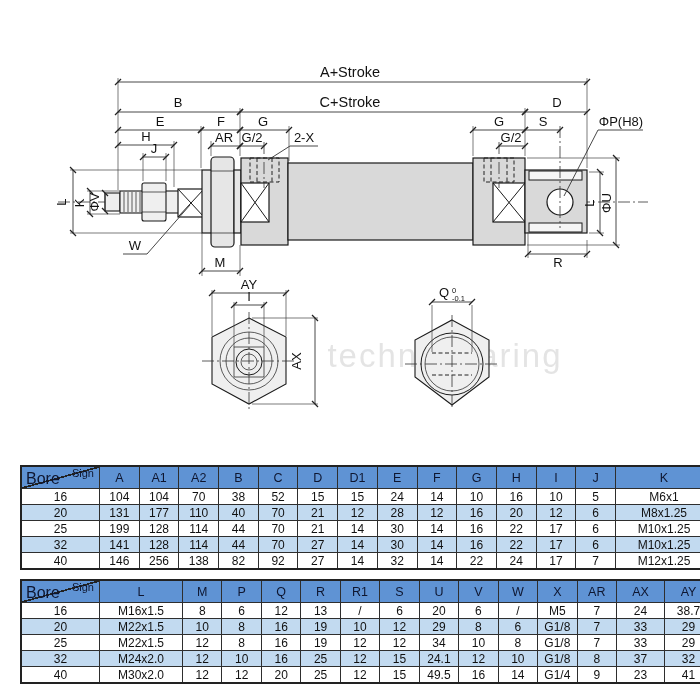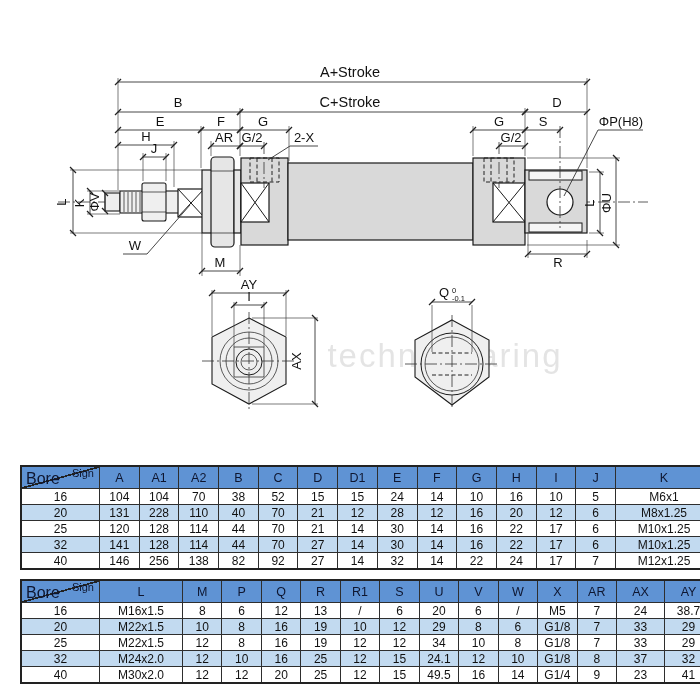--- a/index.html
+++ b/index.html
@@ -282,37 +282,37 @@
             <td>14</td>
             <td>10</td>
             <td>16</td>
             <td>10</td>
             <td>5</td>
             <td>M6x1</td>
           </tr>
           <tr class="alt">
             <td>20</td>
             <td>131</td>
-            <td>228</td>
+            <td>177</td>
             <td>110</td>
             <td>40</td>
             <td>70</td>
             <td>21</td>
             <td>12</td>
             <td>28</td>
             <td>12</td>
             <td>16</td>
             <td>20</td>
             <td>12</td>
             <td>6</td>
             <td>M8x1.25</td>
           </tr>
           <tr>
             <td>25</td>
-            <td>120</td>
+            <td>199</td>
             <td>128</td>
             <td>114</td>
             <td>44</td>
             <td>70</td>
             <td>21</td>
             <td>14</td>
             <td>30</td>
             <td>14</td>
             <td>16</td>
             <td>22</td>

